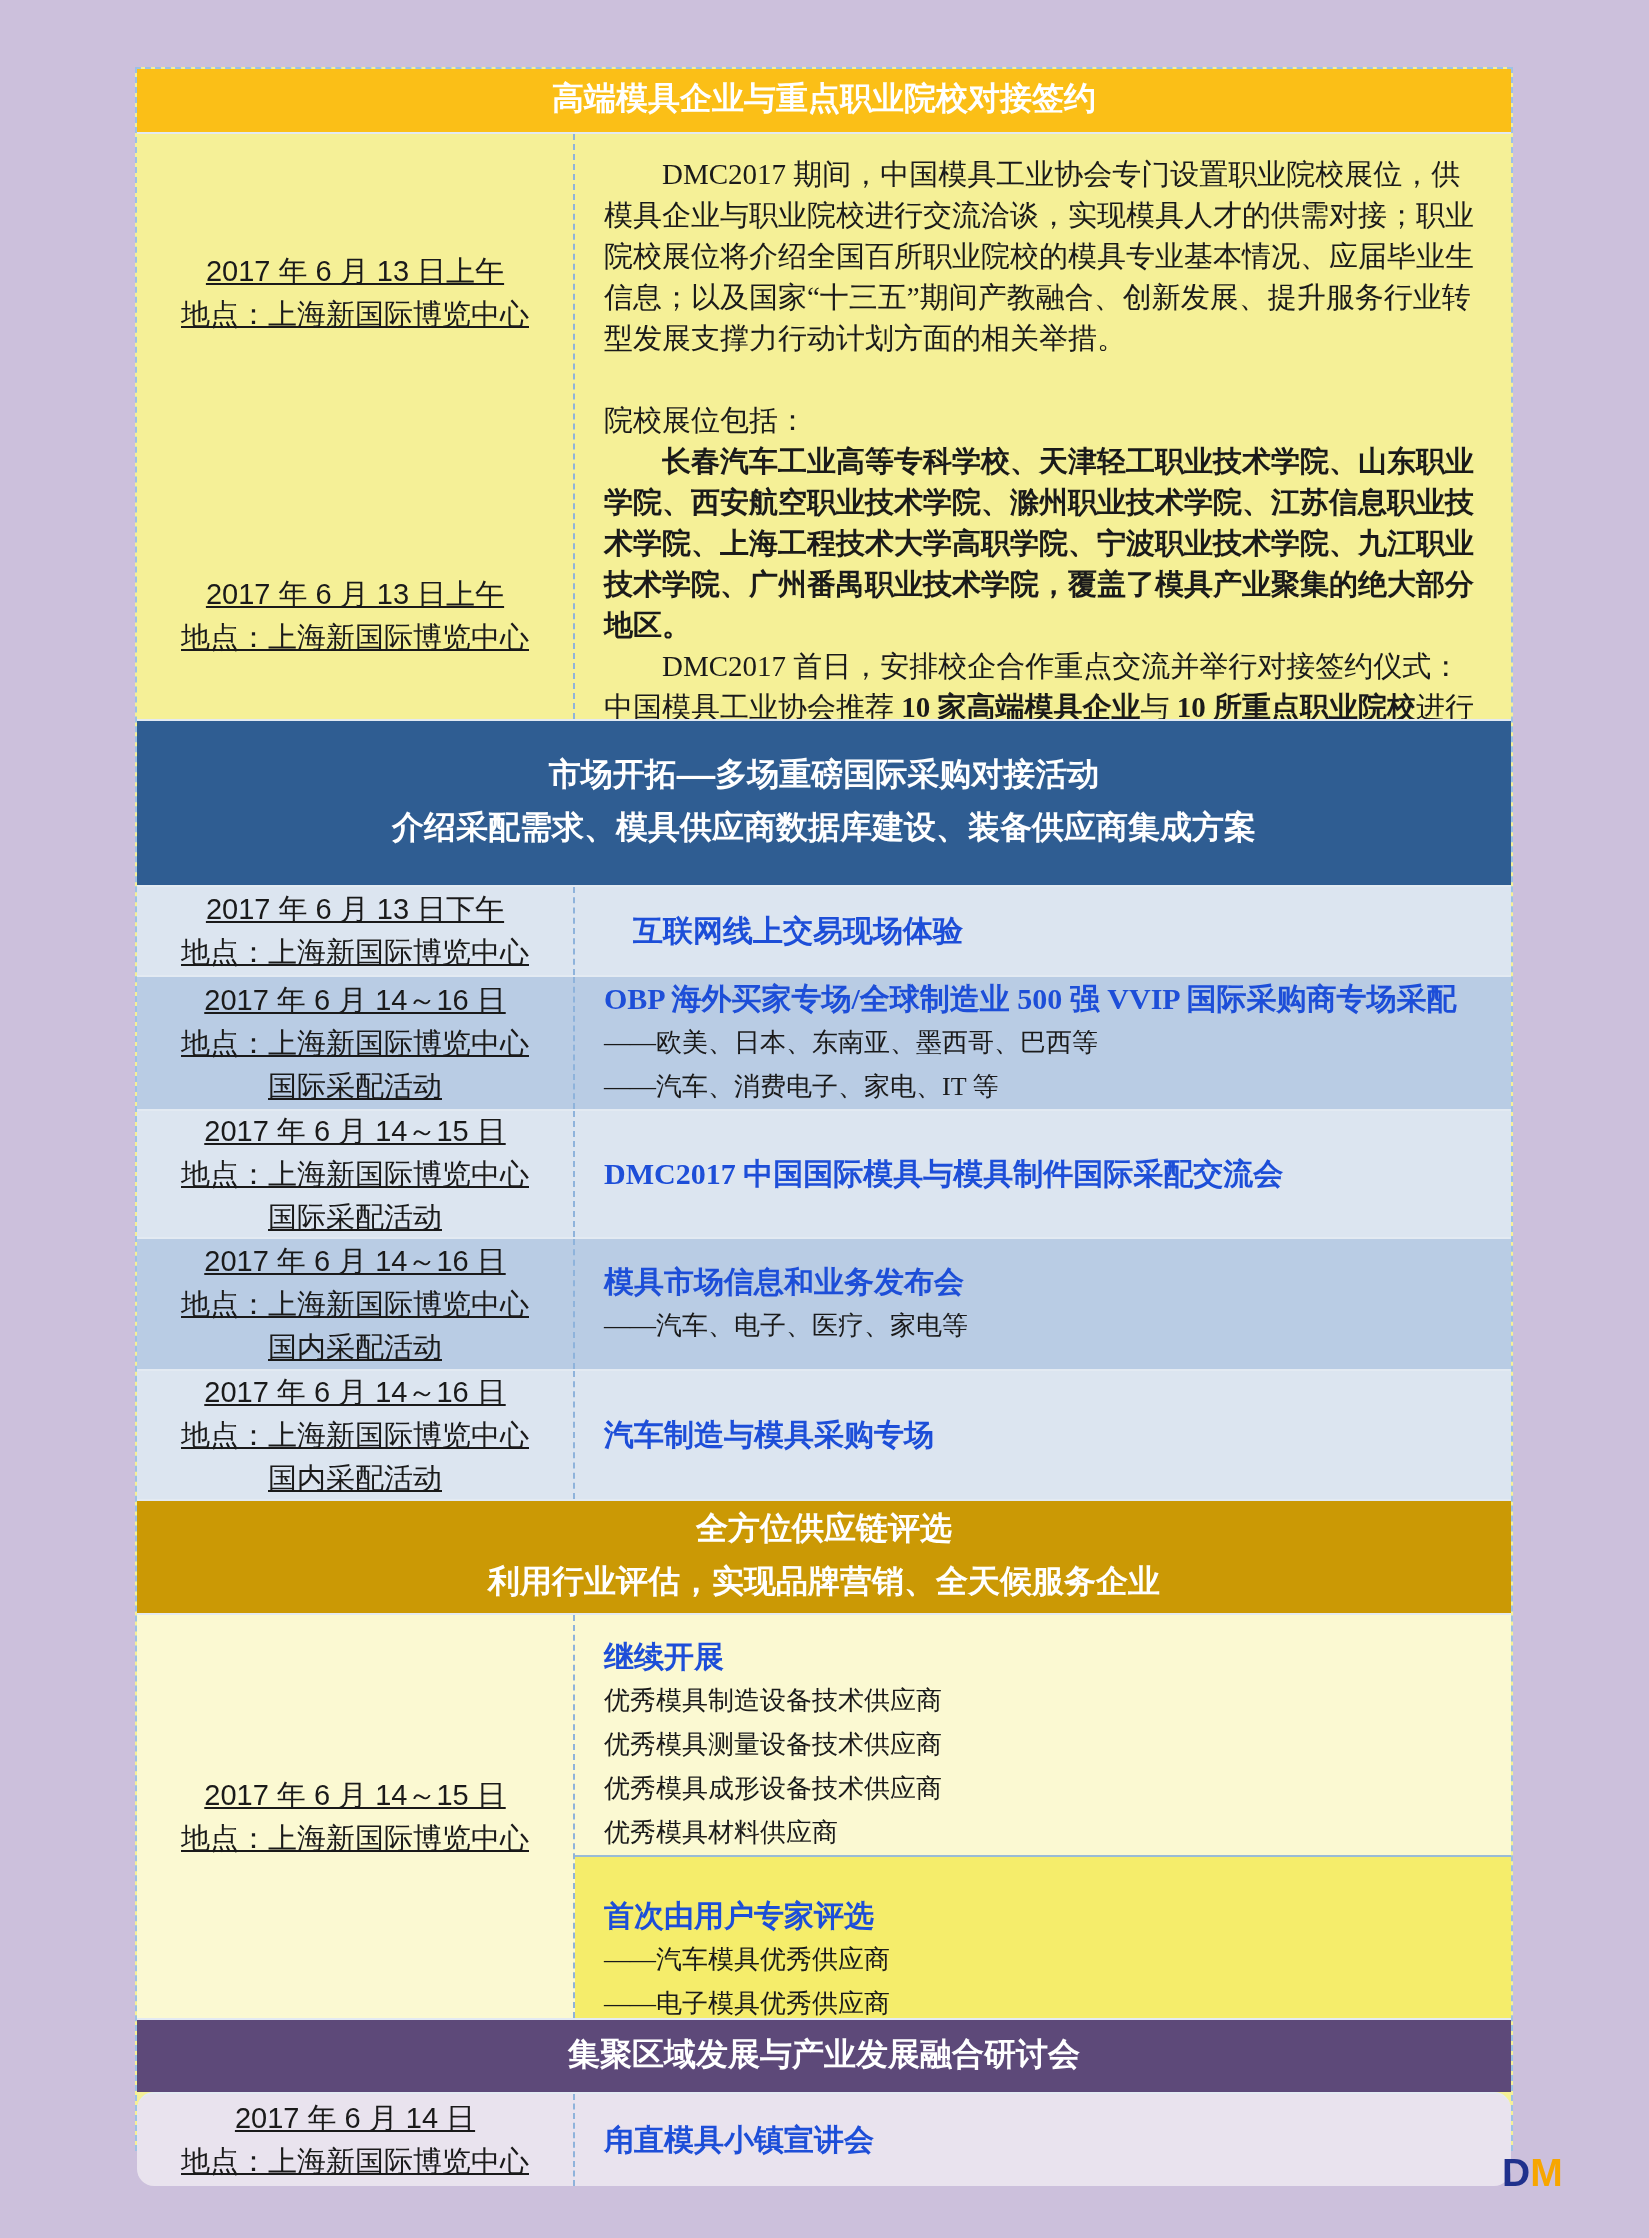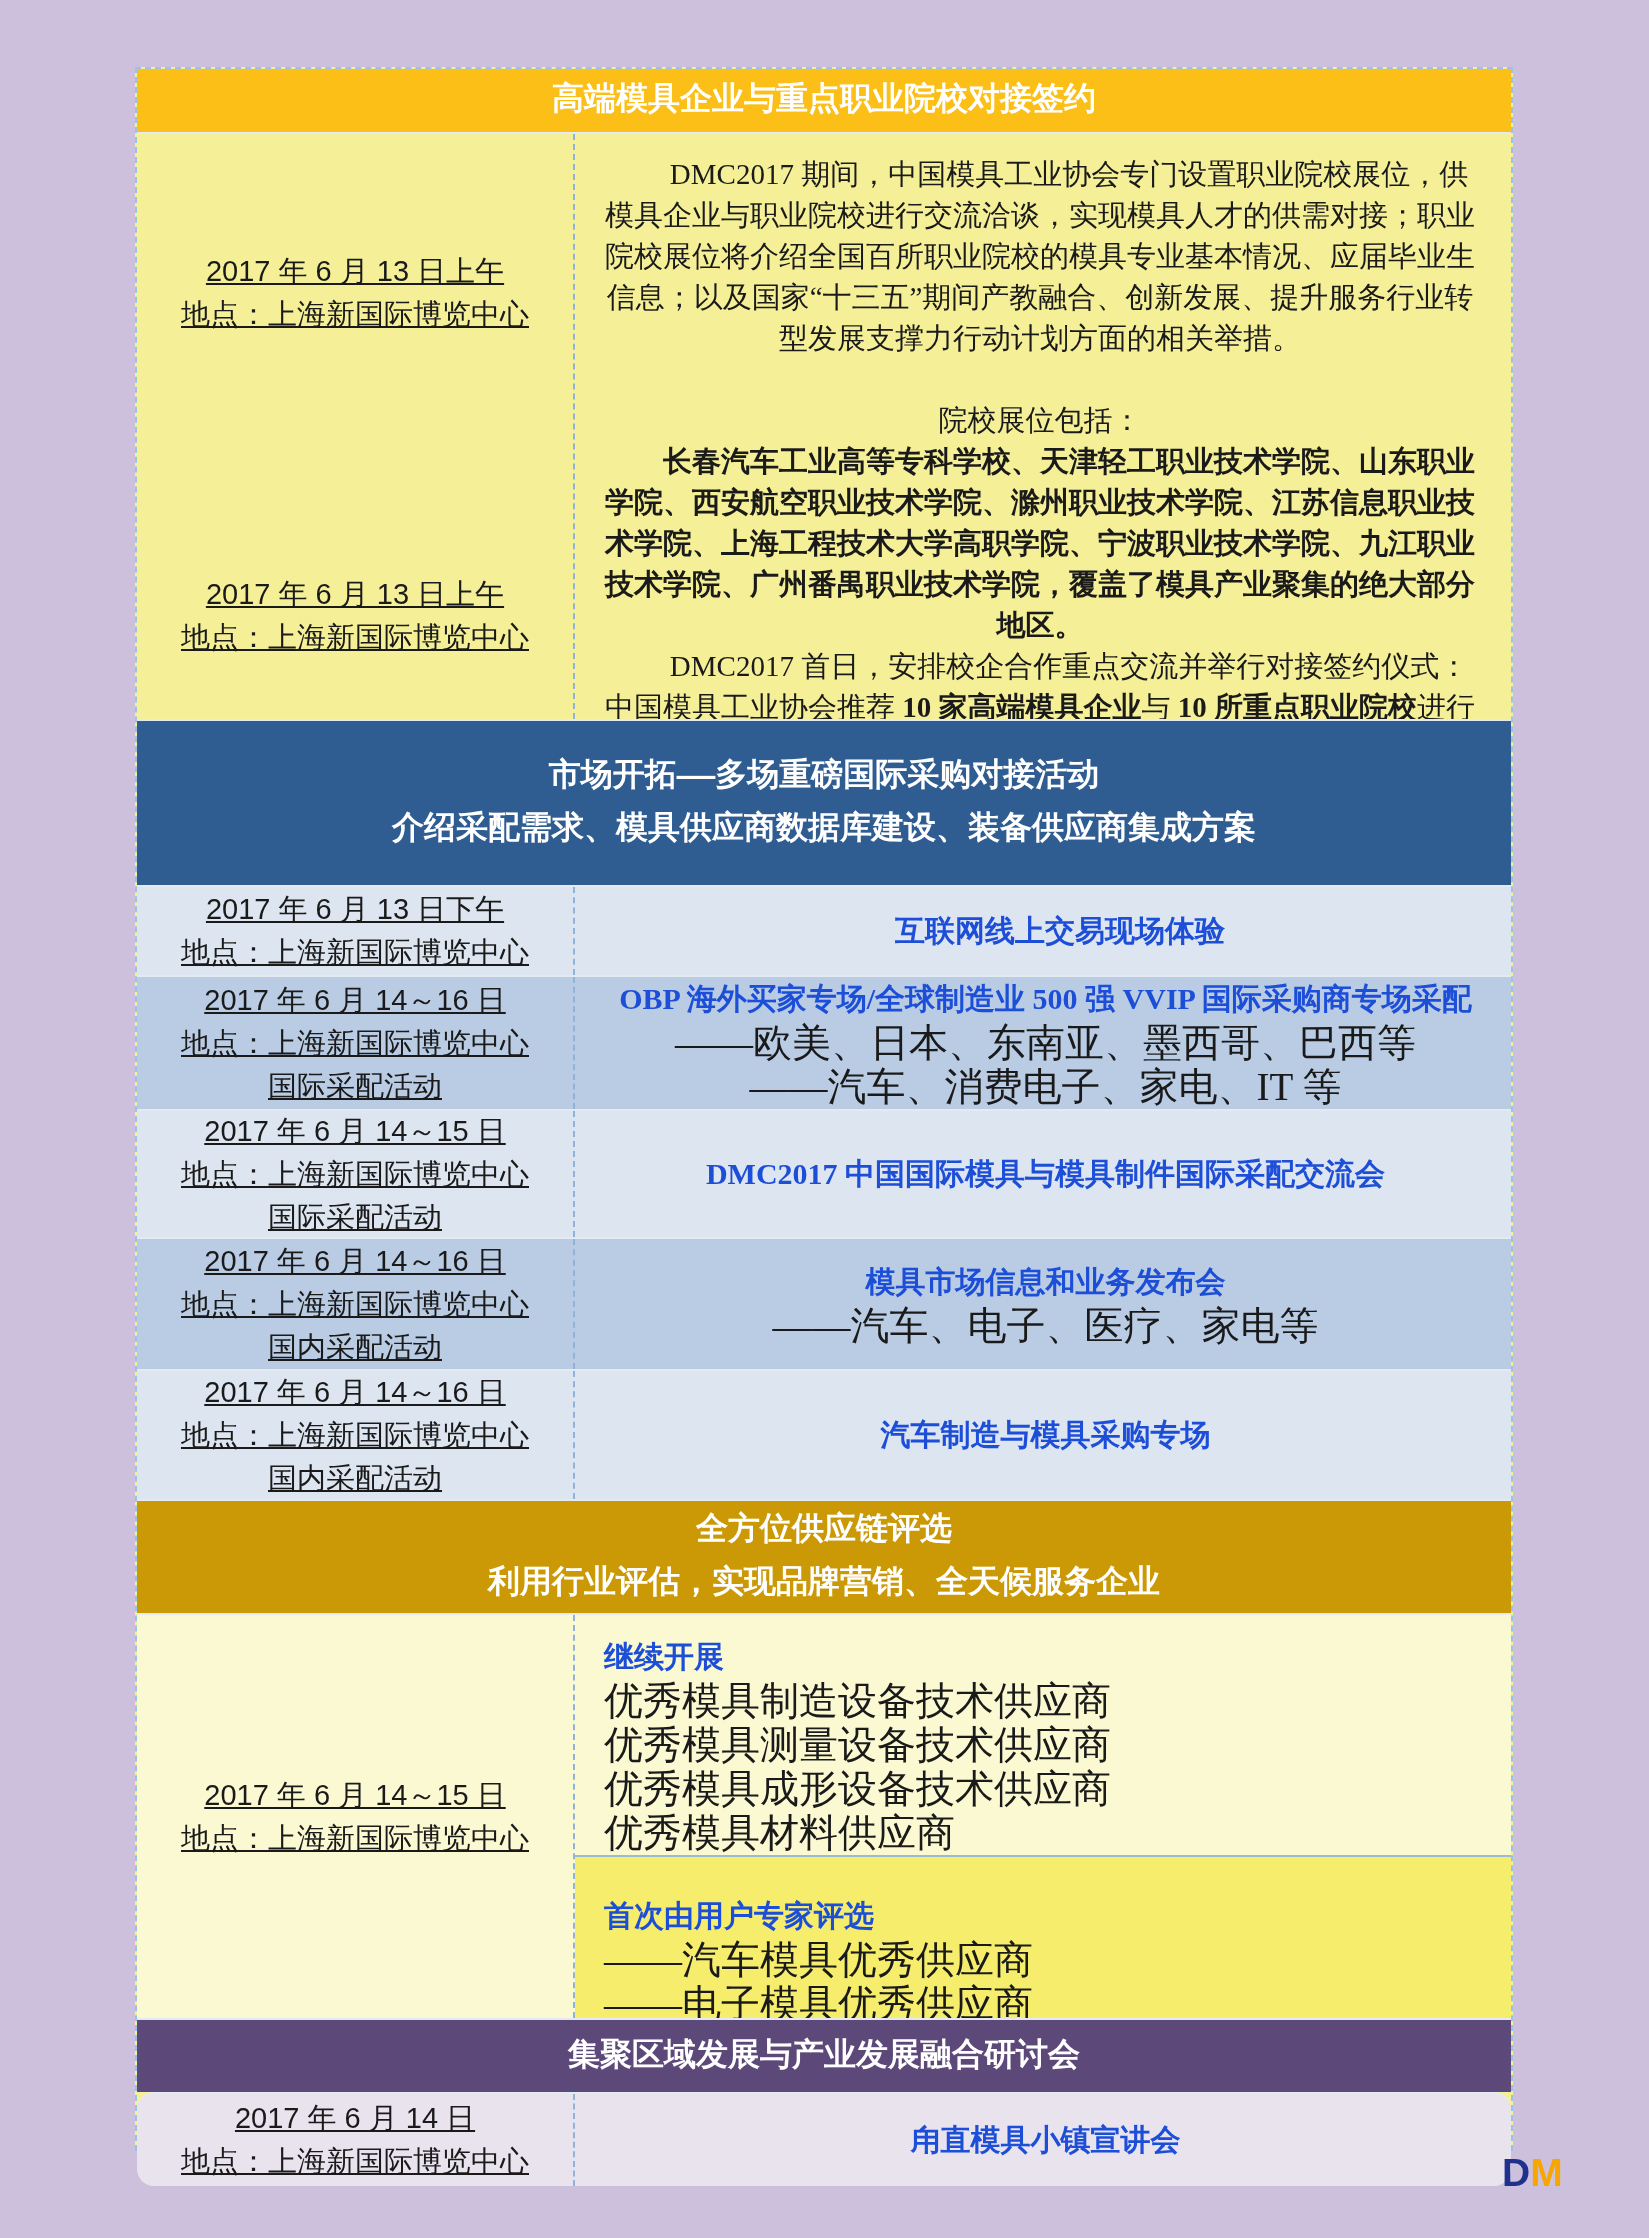--- a/index.html
+++ b/index.html
@@ -34,24 +34,24 @@
   
   .split { display:flex; }
   .cell-l {
     width:438px; flex:0 0 438px;
     border-right:2px dashed #8FB3DB;
     display:flex; flex-direction:column; justify-content:center; align-items:center;
     text-align:center;
   }
   .cell-l .dline { font-size:29px; line-height:43px; font-family:"Liberation Sans", sans-serif;text-decoration:underline; }
   .cell-r { flex:1; display:flex; flex-direction:column; justify-content:center;
-            padding:0 24px 0 29px;text-align:center; }
+            padding:0 24px 0 29px; }
   .rtitle { color:#1d4ed8; font-weight:bold; font-size:30px; line-height:44px;
             font-family:"Liberation Serif", serif; }
-  .rline  { font-size:39px; line-height:44px; font-family:"Liberation Serif", serif; }
+  .rline  { font-size:26px; line-height:44px; font-family:"Liberation Serif", serif; }
 
   
   .sec1 { height:587px; background:#F5F097; }
   .sec1 .cell-l { position:relative; }
   .sec1 .dblock { position:absolute; left:0; width:100%; }
   .sec1 .db1 { top:116px; }
   .sec1 .db2 { top:439px; }
   .sec1 .cell-r { justify-content:flex-start; padding:20px 35px 0 29px; display:block; }
   .sec1 p { font-size:29px; line-height:41px; font-family:"Liberation Serif", serif; }
   .sec1 p.indent { text-indent:2em; }

